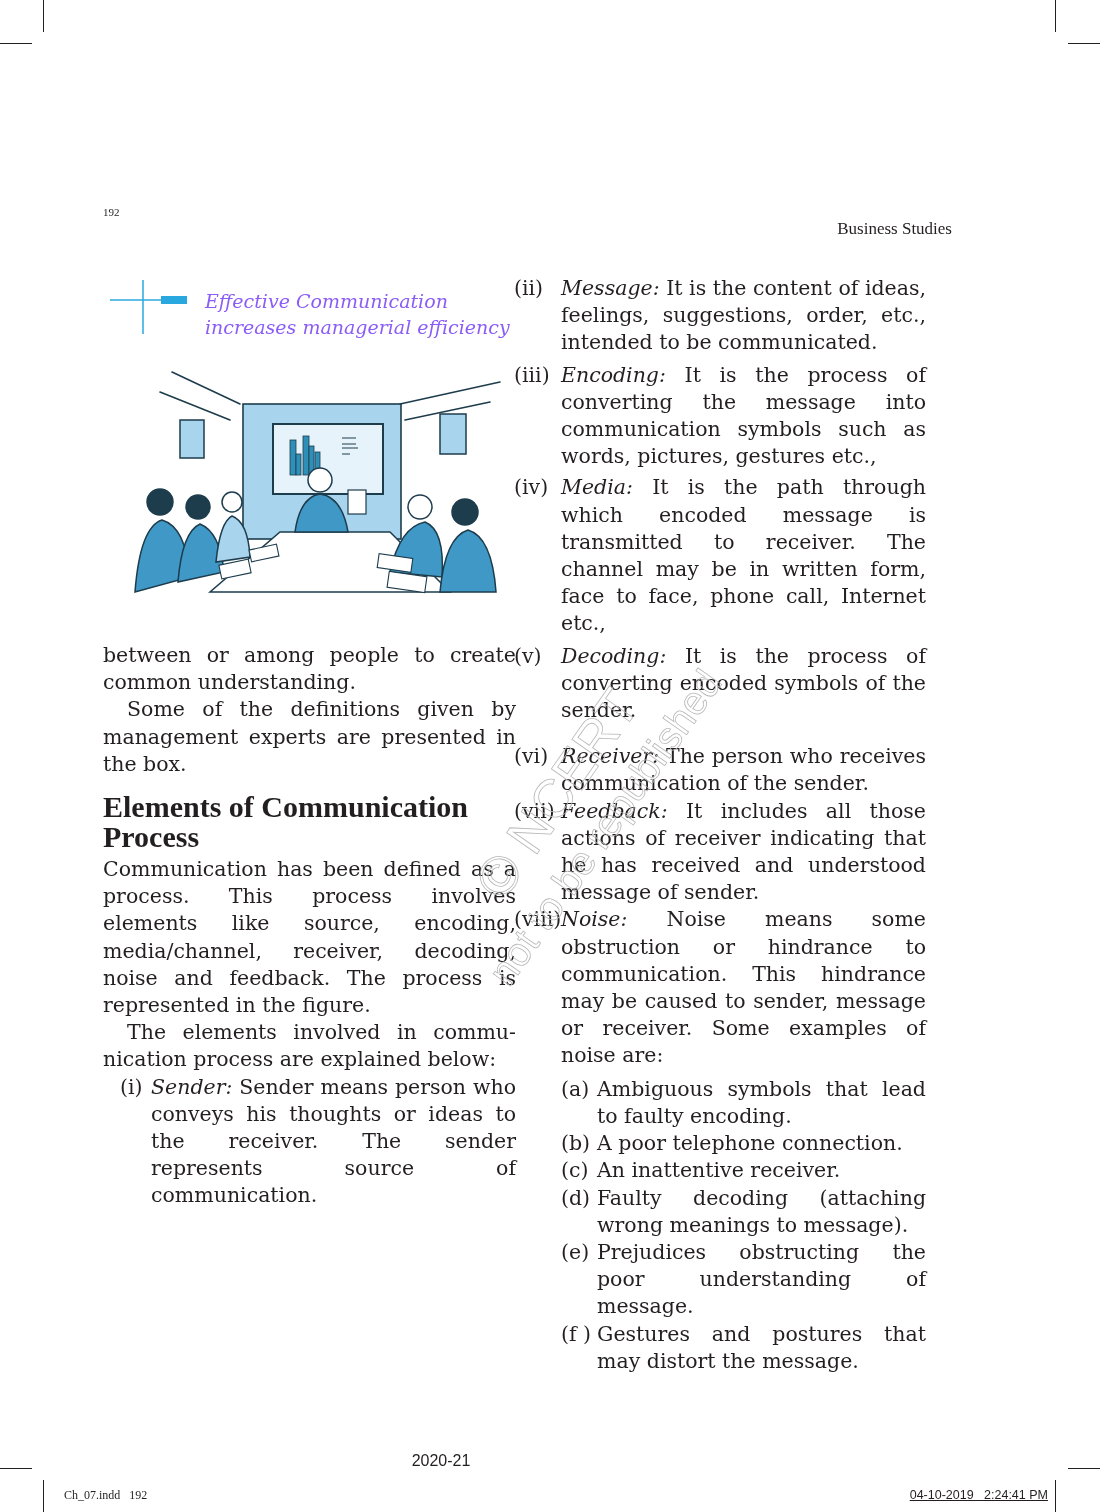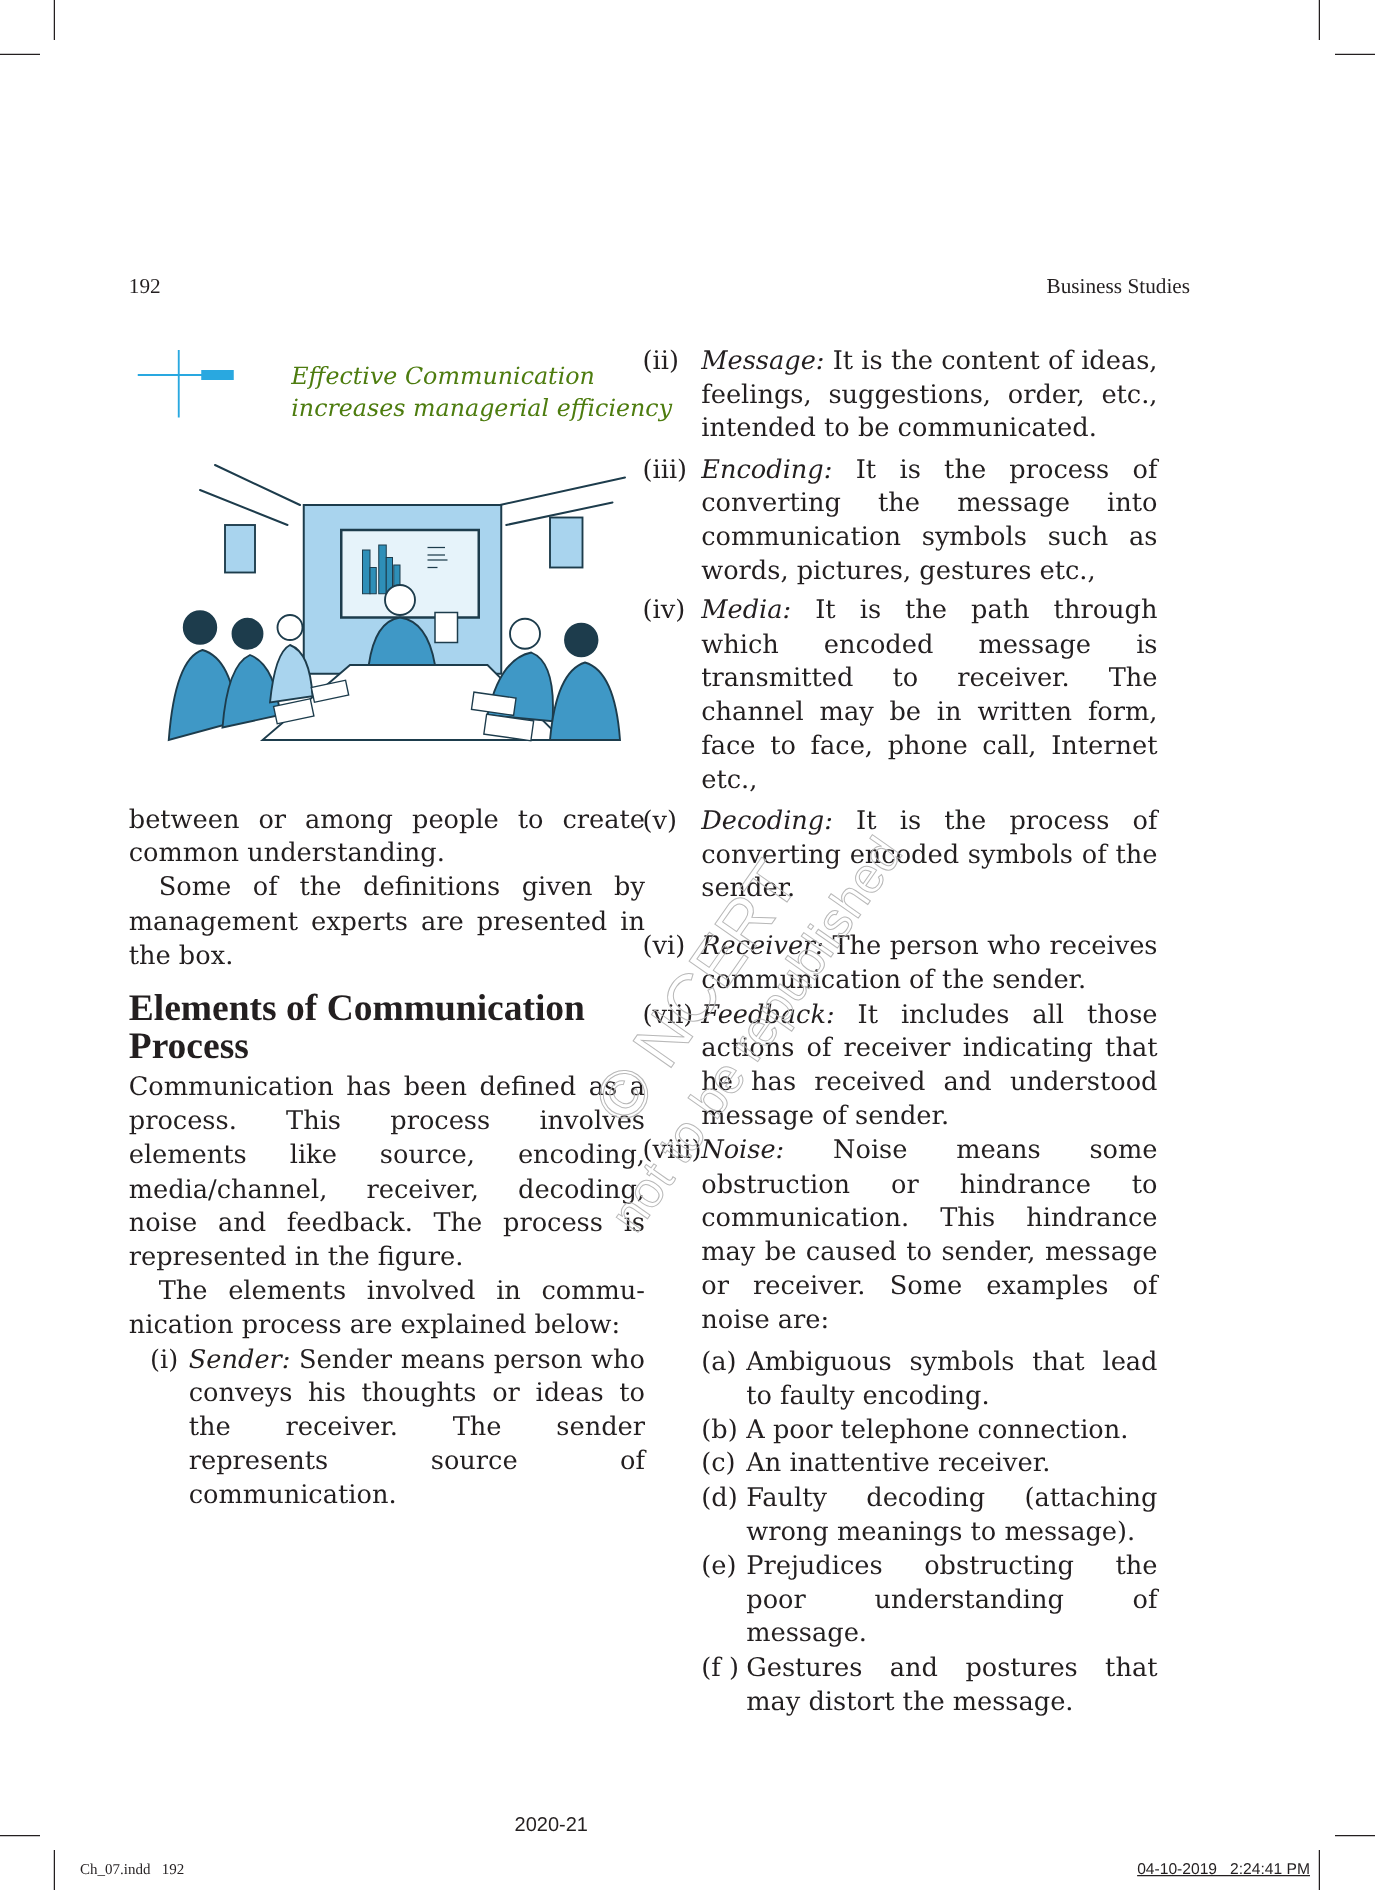--- a/index.html
+++ b/index.html
@@ -1,30 +1,30 @@
 <!DOCTYPE html>
 <html><head>
 <meta charset="utf-8">
 <style>
   html, body { margin: 0; padding: 0; background: #ffffff; }
   body { width: 1100px; height: 1512px; position: relative; overflow: hidden;
          font-family: "DejaVu Serif", "Liberation Serif", serif; color: #231f20; }
   .crop { position: absolute; background: #231f20; }
-  .header-left { position: absolute; left: 103px; top: 219px; font-size: 17px;
+  .header-left { position: absolute; left: 103px; top: 206px; font-size: 11px;
                  font-family: "Liberation Serif", serif; }
   .header-right { position: absolute; right: 148px; top: 219px; font-size: 17px;
                   font-family: "Liberation Serif", serif; }
   .col { position: absolute; font-size: 20.5px; line-height: 27.2px; }
   .col-left { left: 103px; width: 413px; }
   .col-right { left: 514px; width: 412px; }
   .j { text-align: justify; text-align-last: left; }
   .indent { text-indent: 24px; }
   .marker { position: absolute; left: 110px; top: 280px; width: 80px; height: 56px; }
   .caption { position: absolute; left: 205px; top: 289px; font-style: italic;
-             font-size: 19px; line-height: 25.5px; color: #4d7c0f; margin-left: 28px; }
+             font-size: 19px; line-height: 25.5px; color: #8b5cf6; }
   .illus { position: absolute; left: 120px; top: 362px; width: 404px; height: 246px; }
   .heading { font-weight: bold; font-size: 30px; line-height: 30px;
              margin: 14px 0 4px 0; font-family: "Liberation Serif", serif; }
   .item { position: relative; padding-left: 47px; }
   .item .num { position: absolute; left: 0; top: 0; width: 44px; text-align: right; }
   .item-left { padding-left: 48px; }
   .item-left .num { left: 17px; width: 30px; text-align: left; }
   .sub { position: relative; padding-left: 36px; margin-left: 47px; }
   .sub .num { position: absolute; left: 0; top: 0; }
   em { font-style: italic; }

